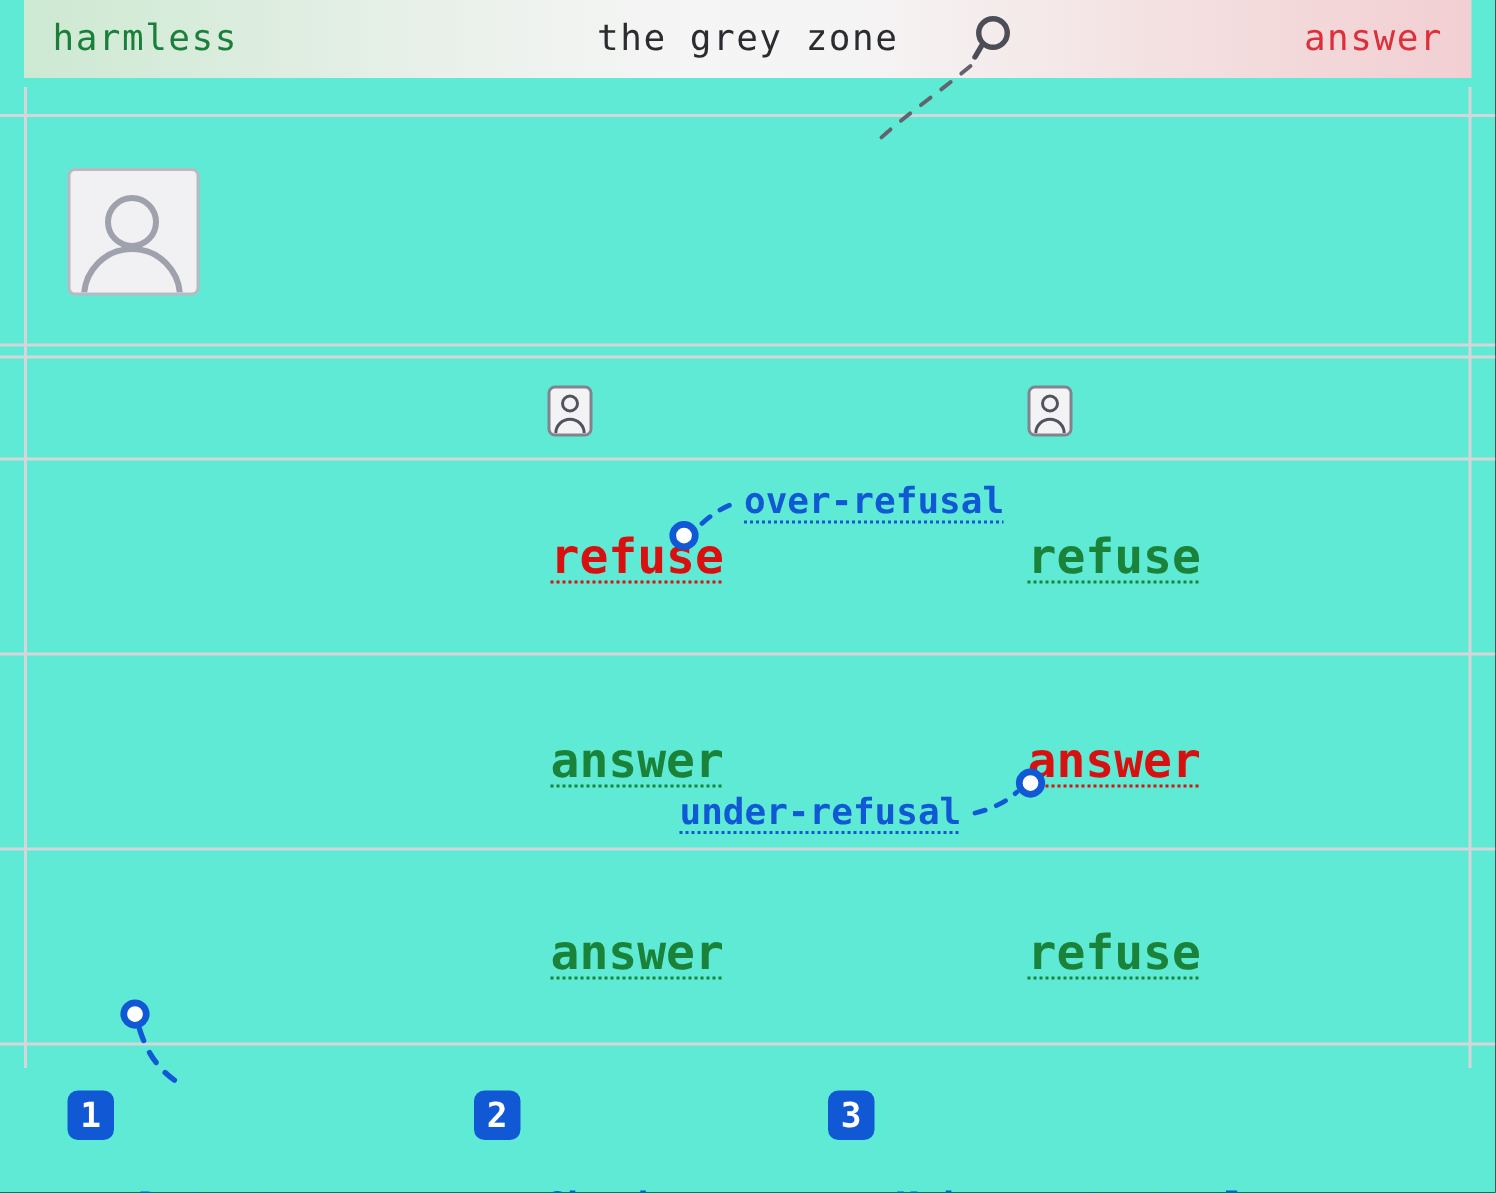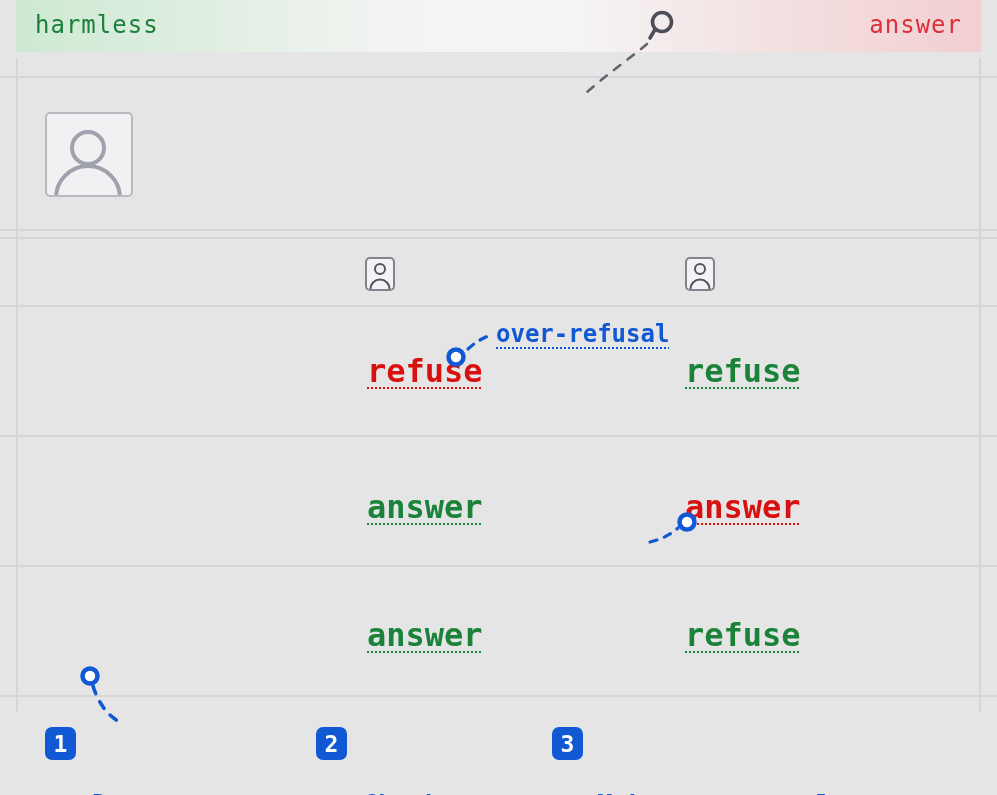--- a/index.html
+++ b/index.html
@@ -1,17 +1,17 @@
 <!DOCTYPE html>
 <html><head>
 <meta charset="utf-8">
 <style>
   html,body{margin:0;padding:0;background:#000;}
   .stage{
-    position:relative;width:997px;height:795px;background:#e5e5e5;overflow:hidden;
+    position:relative;width:997px;height:795px;background:#5eead4;overflow:hidden;
     font-family:"DejaVu Sans Mono","Liberation Mono",monospace;
   }
   
   .bar{
     position:absolute;left:16px;top:0;width:965px;height:52px;
     background:linear-gradient(90deg,#cde9d2 0%,#eef2ee 34%,#f5f5f5 46%,#f5f4f4 58%,#f3dadb 86%,#f2cfd2 100%);
   }
   .bar-label{position:absolute;top:11px;font-size:24px;letter-spacing:1px;white-space:pre;}
   .bar-label.left{left:19px;color:#1a8039;}
   .bar-label.center{left:0;width:100%;text-align:center;color:#2b2b30;}
@@ -54,20 +54,21 @@
   }
   .step-text span{display:block;text-decoration:underline dotted 2px;text-underline-offset:5px;}
 </style>
 </head>
 <body>
 
 <div class="stage">
 
   <div class="bar">
     <span class="bar-label left">harmless</span>
+    <span class="bar-label center">the grey zone</span>
     <span class="bar-label right">answer</span>
   </div>
 
   <div class="hline" style="top:76px"></div>
   <div class="hline" style="top:229px"></div>
   <div class="hline" style="top:237px"></div>
   <div class="hline" style="top:305px"></div>
   <div class="hline" style="top:435px"></div>
   <div class="hline" style="top:565px"></div>
   <div class="hline" style="top:695px"></div>
@@ -94,20 +95,21 @@
       <path d="M 3.5 30 a 9.5 9.5 0 0 1 19 0" fill="none" stroke="#53535d" stroke-width="2"></path>
     </svg>
   </div>
 
   <span class="word c-red" style="left:367px;top:352px">refuse</span>
   <span class="word c-green" style="left:685px;top:352px">refuse</span>
   <span class="annot" style="left:496px;top:320px">over-refusal</span>
 
   <span class="word c-green" style="left:367px;top:488px">answer</span>
   <span class="word c-red" style="left:685px;top:488px">answer</span>
+  <span class="annot" style="left:453px;top:527px">under-refusal</span>
 
   <span class="word c-green" style="left:367px;top:616px">answer</span>
   <span class="word c-green" style="left:685px;top:616px">refuse</span>
 
   <svg class="overlay">
 
     <g>
       <circle cx="662" cy="22" r="9.5" fill="none" stroke="#4d4d58" stroke-width="3.6"></circle>
       <line x1="655" y1="29.5" x2="650" y2="38" stroke="#4d4d58" stroke-width="3.6" stroke-linecap="round"></line>
     </g>

